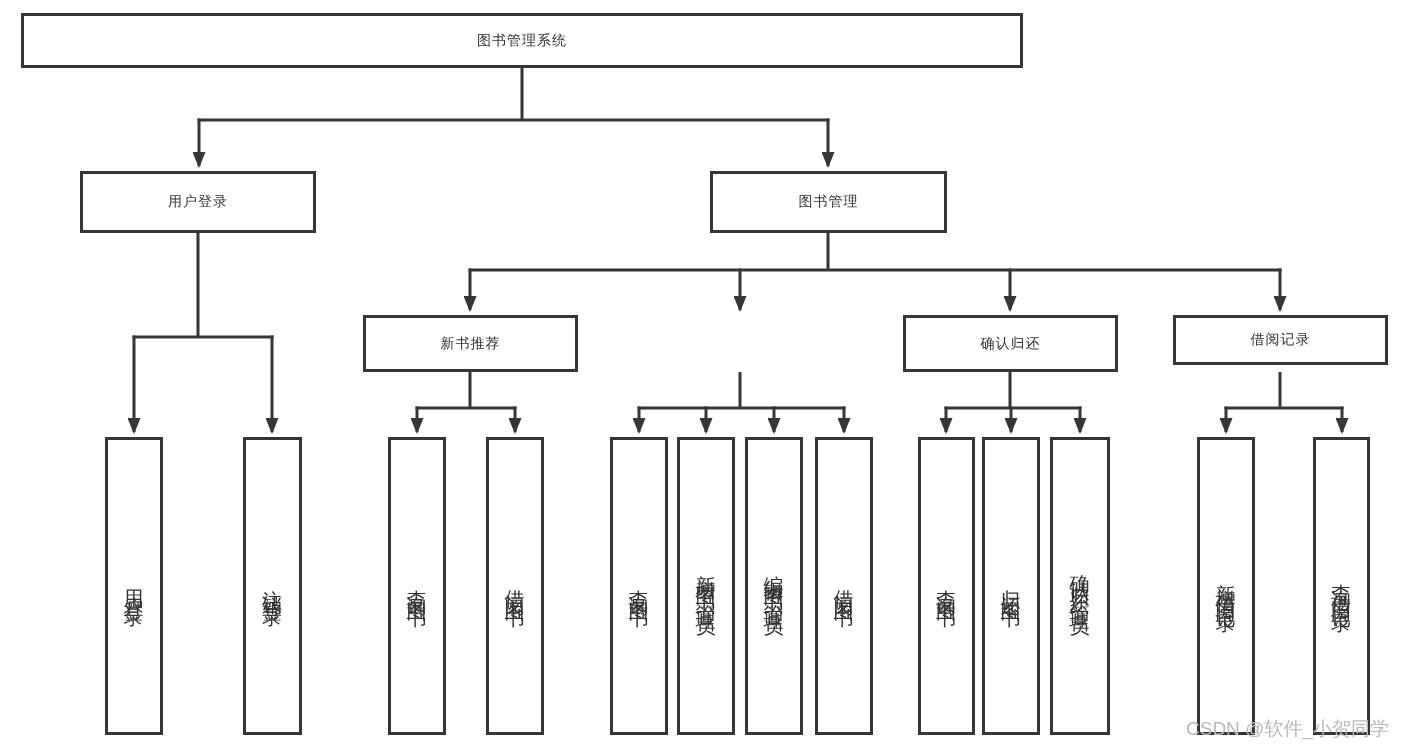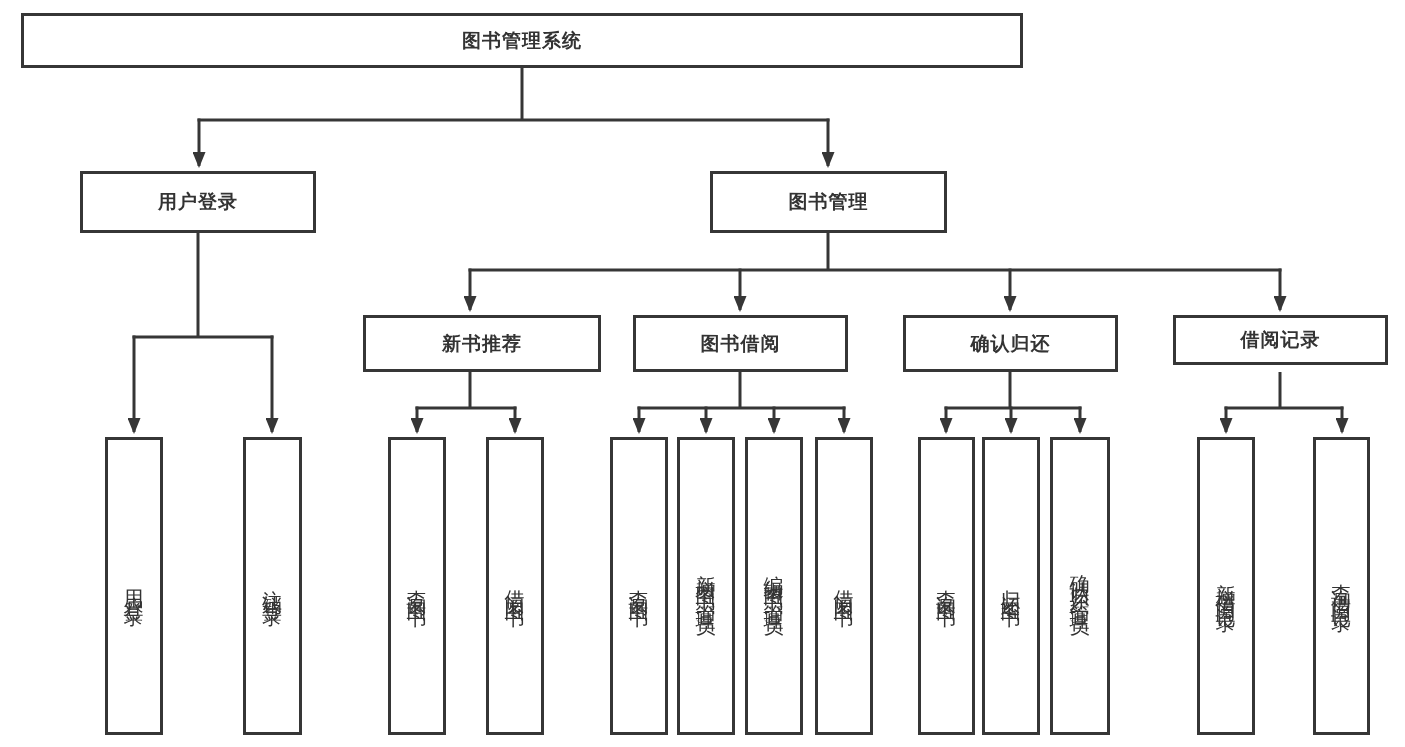--- a/index.html
+++ b/index.html
@@ -7,21 +7,21 @@
     position:relative; width:1405px; height:747px; background:#ffffff;
     font-family:"Liberation Sans", sans-serif; overflow:hidden;
   }
   .wires { position:absolute; left:0; top:0; width:1405px; height:747px; }
   .box {
     position:absolute; box-sizing:border-box;
     border:3px solid #363636; background:#ffffff;
     display:flex; align-items:center; justify-content:center;
     color:#333333;
   }
-  .h { font-size:19px; font-weight:700; letter-spacing:1px; }
+  .h { font-size:14px; font-weight:400; letter-spacing:1px; }
   .v span {
     writing-mode:vertical-rl; text-orientation:mixed;
     font-size:20px; letter-spacing:6px; color:#333333; line-height:1;
   }
   .watermark {
     position:absolute; left:1186px; top:716px;
     font-size:19px; color:#b9b9b9; letter-spacing:0px; z-index:5;
     white-space:nowrap;
   }
 </style>
@@ -78,22 +78,21 @@
       <line x1="1226" y1="406.5" x2="1226" y2="432" marker-end="url(#arrow)"></line>
       <line x1="1342" y1="406.5" x2="1342" y2="432" marker-end="url(#arrow)"></line>
     </g>
   </svg>
 
   <div class="box h" style="left:21px; top:13px; width:1002px; height:55px;">图书管理系统</div>
 
   <div class="box h" style="left:80px; top:171px; width:236px; height:62px;">用户登录</div>
   <div class="box h" style="left:710px; top:171px; width:237px; height:62px;">图书管理</div>
 
-  <div class="box h" style="left:363px; top:315px; width:238px; height:57px;">新书推荐</div>
-  <div class="box h" style="left:633px; top:315px; width:215px; height:57px;">图书借阅</div>
+  <div class="box h" style="left:363px; top:315px; width:215px; height:57px;">新书推荐</div>
   <div class="box h" style="left:903px; top:315px; width:215px; height:57px;">确认归还</div>
   <div class="box h" style="left:1173px; top:315px; width:215px; height:50px;">借阅记录</div>
 
   <div class="box v" style="left:105px; top:437px; width:58px; height:298px;">
     <span>用户登录</span>
   </div>
   <div class="box v" style="left:243px; top:437px; width:59px; height:298px;">
     <span>注销登录</span>
   </div>
 
@@ -127,14 +126,15 @@
     <span>确认归还（管理员）</span>
   </div>
 
   <div class="box v" style="left:1197px; top:437px; width:58px; height:298px;">
     <span>新增借阅记录</span>
   </div>
   <div class="box v" style="left:1313px; top:437px; width:57px; height:298px;">
     <span>查询借阅记录</span>
   </div>
 
+  <div class="watermark">CSDN @软件_小贺同学</div>
 
 </div>
 
 </body></html>

